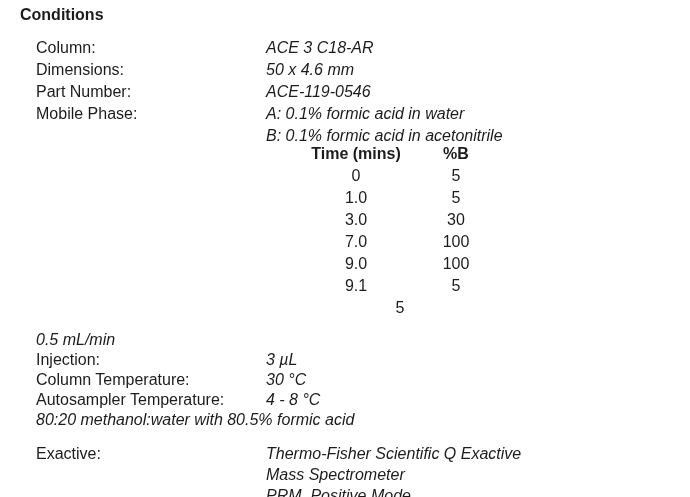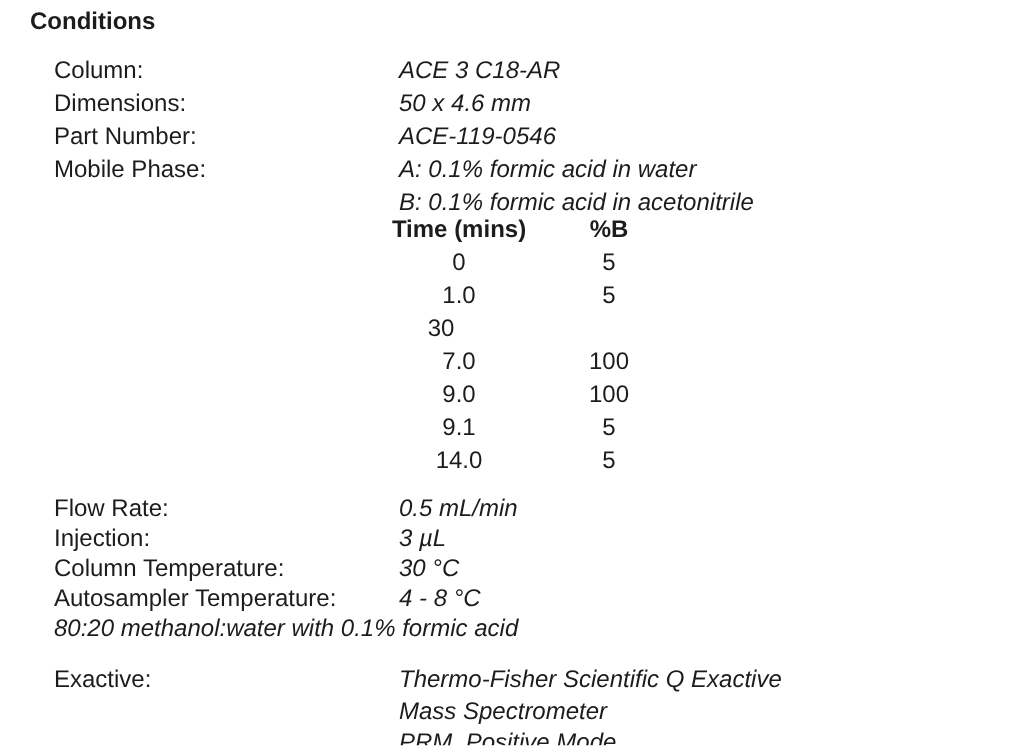--- a/index.html
+++ b/index.html
@@ -17,21 +17,21 @@
   }
   .heading {
     font-weight: bold;
     line-height: 22px;
   }
   .kv-block { margin-top: 11px; line-height: 22px; margin-left: 16px; }
   .kv-row { display: flex; }
   .kv-label { width: 230px; flex: 0 0 230px; }
   .kv-value { flex: 1; font-style: italic; }
   .gtable { margin: -4px 0 0 230px; line-height: 22px; }
-  .g-row { display: flex; }
+  .g-row { display: flex; justify-content: center; }
   .g-head { font-weight: bold; }
   .g-time { width: 112px; flex: 0 0 112px; text-align: center; }
   .g-pb   { width: 88px;  flex: 0 0 88px;  text-align: center; }
   .kv-block.method { margin-top: 11px; line-height: 20px; }
   .kv-block.detection { margin-top: 13px; line-height: 21px; }
 </style>
 </head>
 <body>
 
 <div class="page">
@@ -69,60 +69,59 @@
     <div id="gradient-rows">
         <div class="g-row">
           <div class="g-time">0</div>
           <div class="g-pb">5</div>
         </div>
         <div class="g-row">
           <div class="g-time">1.0</div>
           <div class="g-pb">5</div>
         </div>
         <div class="g-row">
+          <div class="g-time">3.0</div>
           <div class="g-pb">30</div>
         </div>
         <div class="g-row">
           <div class="g-time">7.0</div>
           <div class="g-pb">100</div>
         </div>
         <div class="g-row">
           <div class="g-time">9.0</div>
           <div class="g-pb">100</div>
         </div>
         <div class="g-row">
           <div class="g-time">9.1</div>
           <div class="g-pb">5</div>
         </div>
         <div class="g-row">
-          <div class="g-time">14.0</div>
           <div class="g-pb">5</div>
         </div>
       </div>
   </div>
 
   <div class="kv-block method" id="method-info">
       <div class="kv-row">
-        <div class="kv-label">Flow Rate:</div>
         <div class="kv-value">0.5 mL/min</div>
       </div>
       <div class="kv-row">
         <div class="kv-label">Injection:</div>
         <div class="kv-value">3 µL</div>
       </div>
       <div class="kv-row">
         <div class="kv-label">Column Temperature:</div>
         <div class="kv-value">30 °C</div>
       </div>
       <div class="kv-row">
         <div class="kv-label">Autosampler Temperature:</div>
         <div class="kv-value">4 - 8 °C</div>
       </div>
       <div class="kv-row">
-        <div class="kv-value">80:20 methanol:water with 0.1% formic acid</div>
+        <div class="kv-value">80:20 methanol:water with 80.5% formic acid</div>
       </div>
     </div>
 
   <div class="kv-block detection">
     <div class="kv-row">
       <div class="kv-label">Exactive:</div>
       <div class="kv-value">
         <div>Thermo-Fisher Scientific Q Exactive Mass Spectrometer</div>
         <div>PRM, Positive Mode</div>
       </div>

